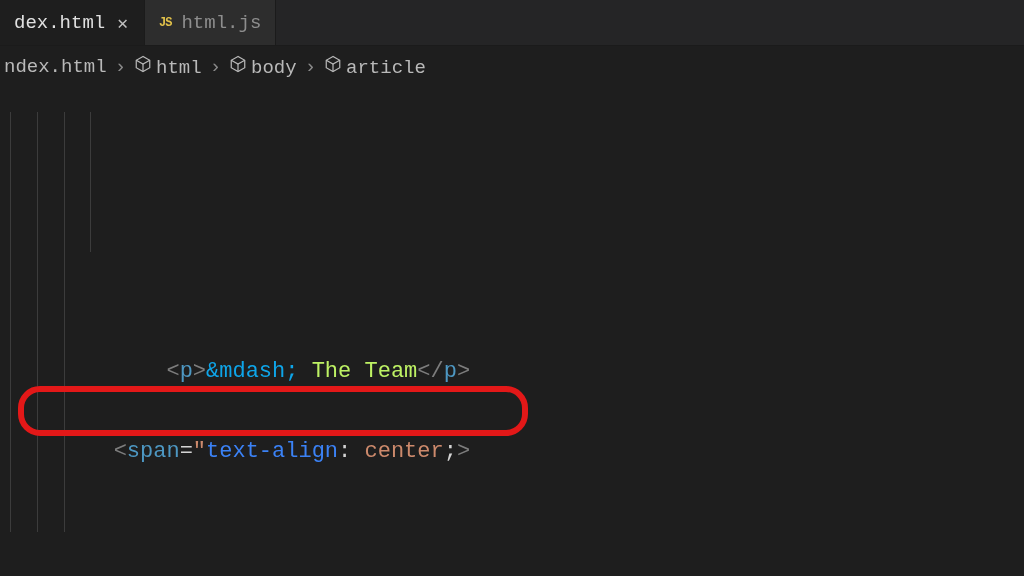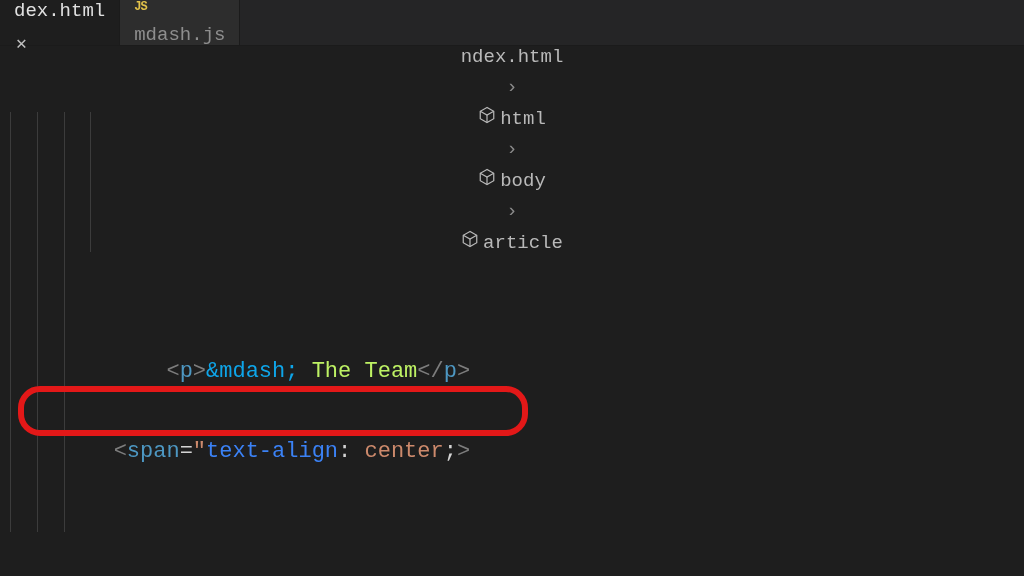--- a/index.html
+++ b/index.html
@@ -13,29 +13,28 @@
     color: #d4d4d4;
   }
   .tabs {
     display: flex;
     height: 46px;
     background: #252526;
     border-bottom: 1px solid #1b1b1b;
   }
   .tab {
     display: flex;
-    align-items: flex-start;
+    align-items: center;
     padding: 0 14px;
     gap: 10px;
     font-size: 19px;
     color: #8e8e8e;
     background: #2d2d2d;
     border-right: 1px solid #1b1b1b;
     cursor: pointer;
-    flex-direction: column;
   }
   .tab.active {
     background: #1e1e1e;
     color: #e0e0e0;
   }
   .tab .close {
     color: #c0c0c0;
     font-size: 18px;
     padding: 0 2px;
   }
@@ -46,21 +45,20 @@
     letter-spacing: -1px;
   }
   .breadcrumb {
     display: flex;
     align-items: center;
     height: 42px;
     padding: 0 4px;
     font-size: 19px;
     color: #b9b9b9;
     gap: 8px;
-    flex-direction: column;
   }
   .breadcrumb .sep { color: #8a8a8a; }
   .bc-icon {
     display: inline-flex;
     align-items: center;
     margin-right: 4px;
   }
   .bc-icon svg { width: 18px; height: 18px; }
   .editor {
     position: relative;
@@ -100,21 +98,21 @@
 </head>
 <body>
 
 <div class="tabs">
   <div class="tab active">
     <span>dex.html</span>
     <span class="close">✕</span>
   </div>
   <div class="tab" style="background:#2d2d2d;">
     <span class="ico-js">JS</span>
-    <span>mdash.js</span>
+    <span>html.js</span>
   </div>
 </div>
 
 <div class="breadcrumb">
   <span><span>ndex.html</span></span>
   <span class="sep">›</span>
   <span>
     <span class="bc-icon">
       <svg viewBox="0 0 24 24" fill="none" stroke="#b9b9b9" stroke-width="1.6">
           <path d="M12 2 3 7v10l9 5 9-5V7z"></path>

